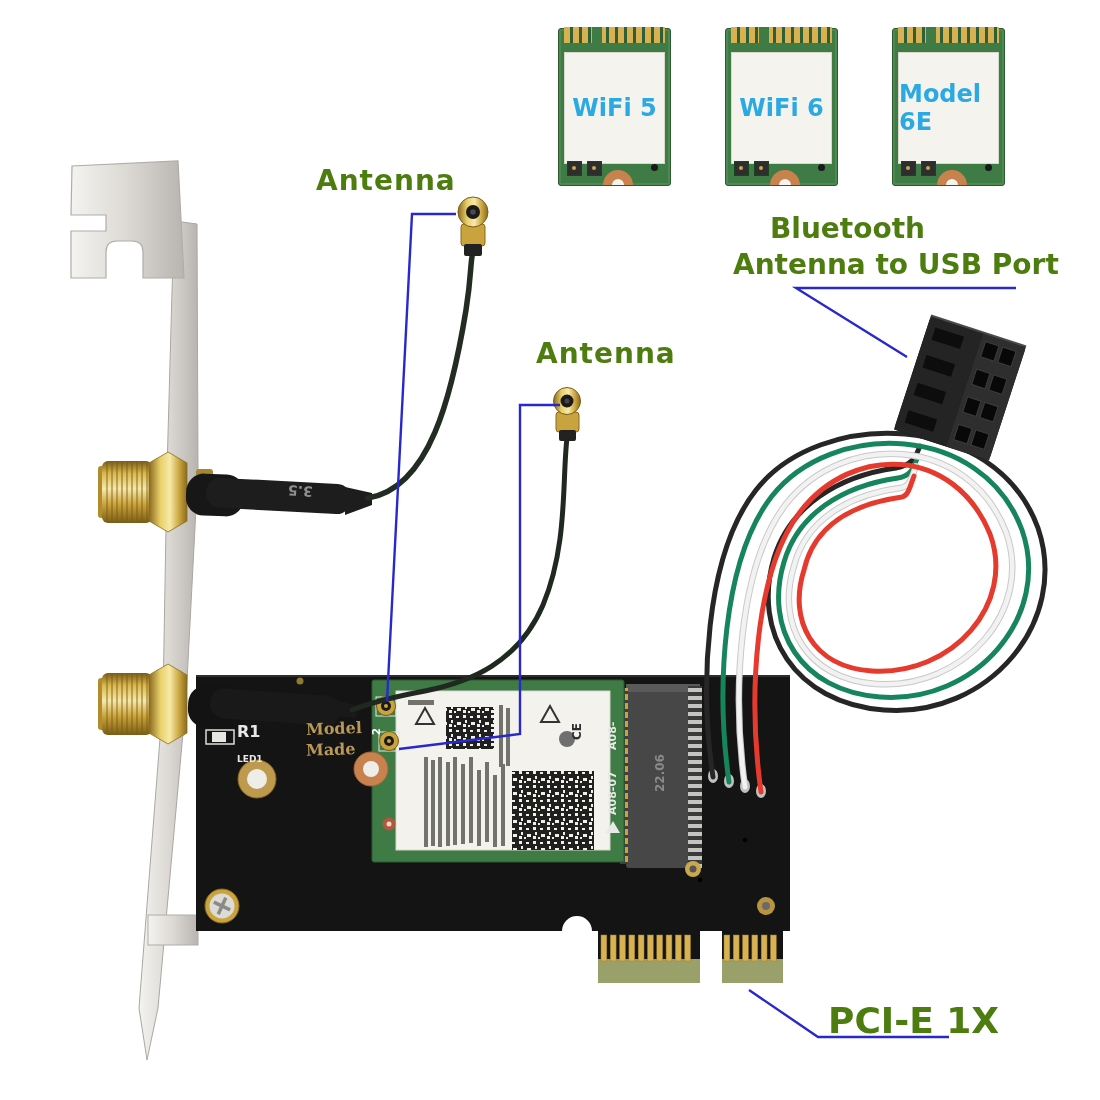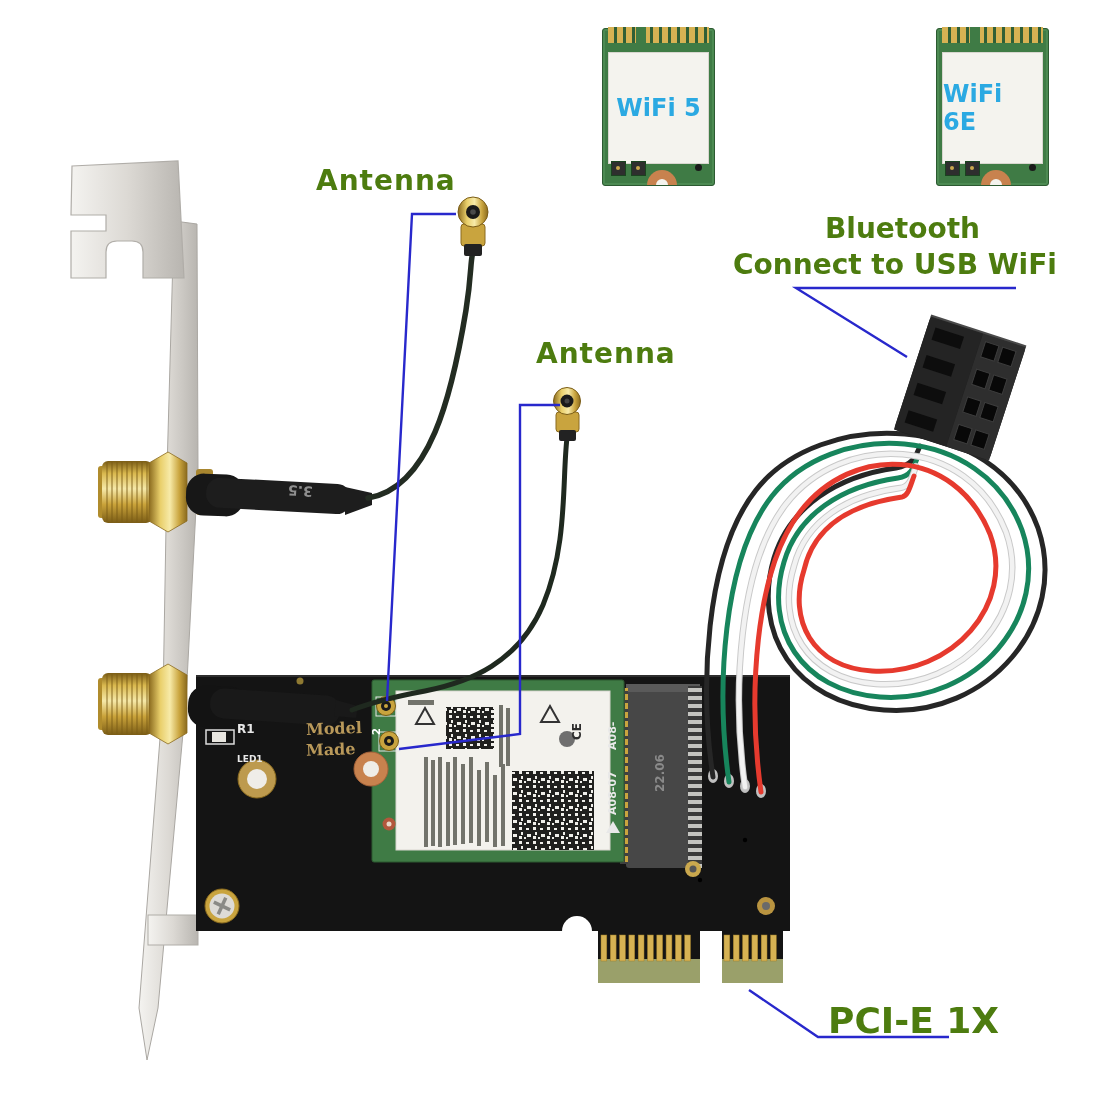--- a/index.html
+++ b/index.html
@@ -1,27 +1,27 @@
 <!DOCTYPE html>
 <html><head>
 <meta charset="utf-8">
 <style>
   html,body{margin:0;padding:0;background:#fff;}
   #stage{position:relative;width:1100px;height:1100px;background:#ffffff;overflow:hidden;
          font-family:"DejaVu Sans",sans-serif;}
   #scene{position:absolute;left:0;top:0;}
   .lbl{position:absolute;font-weight:bold;color:#4d7c0f;white-space:nowrap;}
   .ant{font-size:28px;letter-spacing:1px;}
-  .bt{font-size:28px;text-align:right;}
+  .bt{font-size:28px;text-align:left;}
   .pcie{font-size:36px;}
   .micro{position:absolute;font-weight:bold;white-space:nowrap;}
   .vert{transform:rotate(-90deg);transform-origin:0 0;}
   
   .wcard{position:absolute;top:28px;width:111px;height:156px;background:#3f7b45;
-         border:1px solid #2c5a31;border-radius:3px;box-shadow:inset 0 0 0 2px #4c8a52;margin-left:44px;}
+         border:1px solid #2c5a31;border-radius:3px;box-shadow:inset 0 0 0 2px #4c8a52;}
   .pins{position:absolute;top:-2px;left:5px;right:5px;height:16px;
         background:repeating-linear-gradient(90deg,#d6b253 0 6px,#30603six 0);
         background:repeating-linear-gradient(90deg,#d6b253 0 6px,#305f36 6px 9px);}
   .pins:after{content:"";position:absolute;left:28%;top:0;width:10px;height:100%;background:#3f7b45;}
   .sticker{position:absolute;left:5px;top:23px;width:99px;height:110px;background:#f4f3ee;
            border:1px solid #d8d6cf;display:flex;align-items:center;justify-content:center;}
   .wlabel{font-size:24px;font-weight:bold;color:#2ba9e2;}
   .hole{position:absolute;bottom:9px;width:13px;height:13px;background:#2e2e2e;border:1px solid #1a431f;}
   .hole:after{content:"";position:absolute;left:4px;top:4px;width:4px;height:4px;background:#caa84e;border-radius:50%;}
   .h1{left:8px}.h2{left:28px}
@@ -307,38 +307,48 @@
 <div class="wcard" style="left:558px">
   <div class="pins"></div>
   <div class="sticker">
     <span class="wlabel">WiFi 5</span>
   </div>
   <div class="hole h1"></div>
   <div class="hole h2"></div>
   <div class="cnotch"></div>
   <div class="bdot"></div>
 </div>
-<div class="wcard" style="left:892px">
+<div class="wcard" style="left:725px">
   <div class="pins"></div>
   <div class="sticker">
-    <span class="wlabel">WiFi 6E</span>
+    <span class="wlabel">WiFi 6</span>
   </div>
   <div class="hole h1"></div>
   <div class="hole h2"></div>
   <div class="cnotch"></div>
   <div class="bdot"></div>
 </div>
+<div class="wcard" style="left:892px">
+  <div class="pins"></div>
+  <div class="sticker">
+    <span class="wlabel">Model 6E</span>
+  </div>
+  <div class="hole h1"></div>
+  <div class="hole h2"></div>
+  <div class="cnotch"></div>
+  <div class="bdot"></div>
+</div>
 
 <div class="lbl ant" style="left:316px;top:164px">Antenna</div>
 <div class="lbl ant" style="left:536px;top:337px">Antenna</div>
 <div class="lbl bt" style="left:770px;top:212px;width:210px">Bluetooth</div>
-<div class="lbl bt" style="left:733px;top:248px;width:290px">Connect to USB WiFi</div>
+<div class="lbl bt" style="left:733px;top:248px;width:290px">Antenna to USB Port</div>
 <div class="lbl pcie" style="left:828px;top:1000px">PCI-E 1X</div>
 
-<div class="micro" style="left:237px;top:722px;font-size:12px;color:#e8e8e8">R1</div>
+<div class="micro" style="left:237px;top:722px;font-size:16px;color:#e8e8e8">R1</div>
 <div class="micro" style="left:237px;top:754px;font-size:9px;color:#e8e8e8">LED1</div>
 <div class="micro serifgold" style="left:306px;top:719px;font-size:16px;transform:rotate(-2deg)">Model</div>
 <div class="micro serifgold" style="left:306px;top:740px;font-size:16px;transform:rotate(-2deg)">Made</div>
 <div class="micro" style="left:288px;top:483px;font-size:14px;color:#8f8f8f;transform:rotate(183deg)">3.5</div>
 <div class="micro vert" style="left:371px;top:735px;font-size:10px;color:#fff">2</div>
 <div class="micro vert" style="left:606px;top:750px;font-size:11px;color:#e9e9e9">A08-</div>
 <div class="micro vert" style="left:606px;top:815px;font-size:11px;color:#e9e9e9">A08-07</div>
 <div class="micro vert" style="left:570px;top:740px;font-size:12px;color:#2d2d2d">CE</div>
 <div class="micro vert" style="left:653px;top:792px;font-size:12px;color:#8a8a8a">22.06</div>
 

